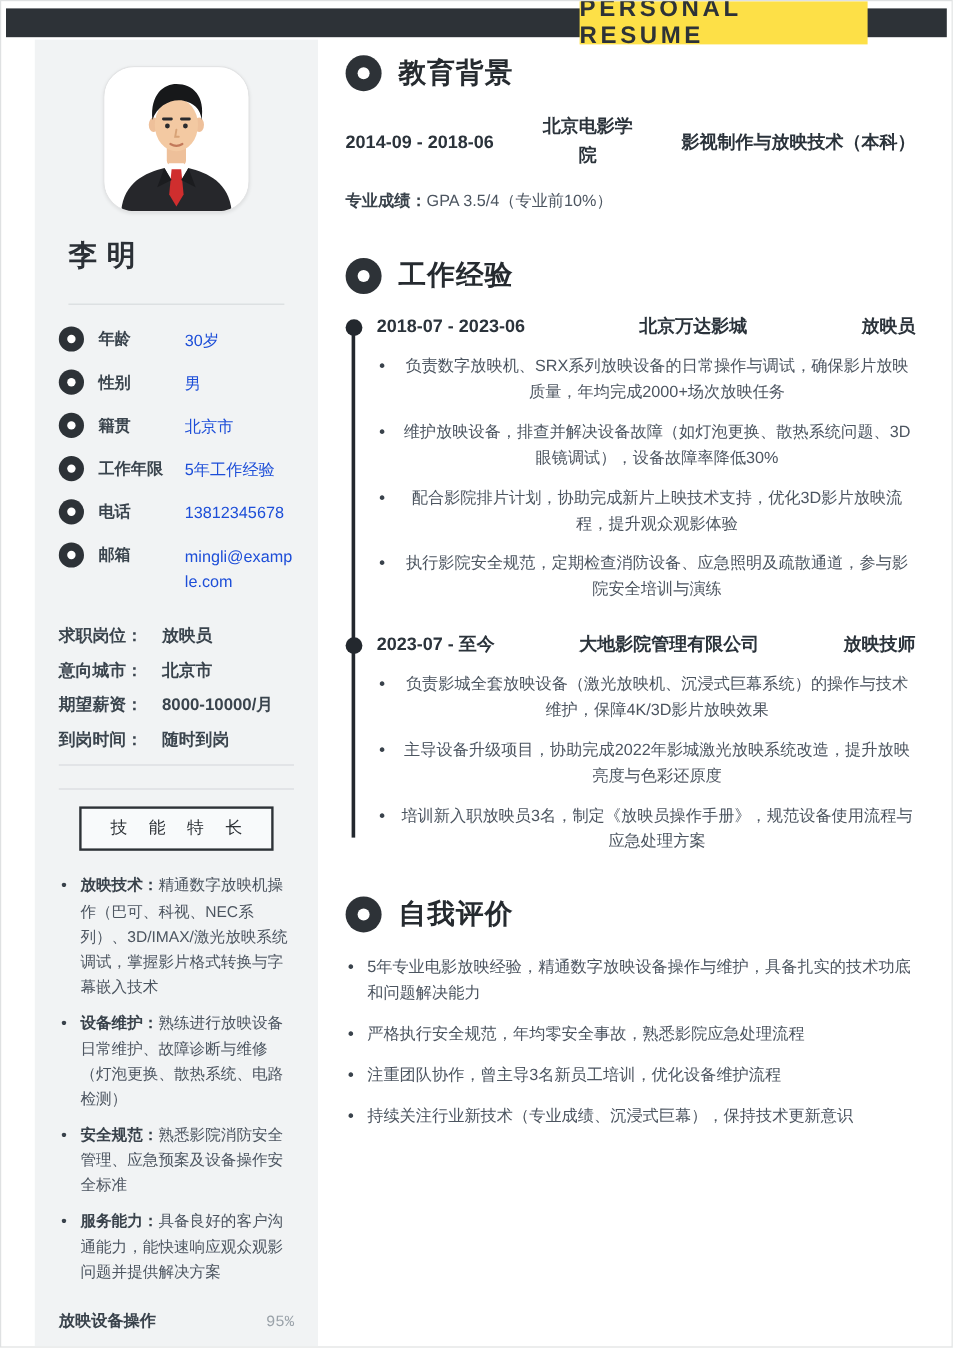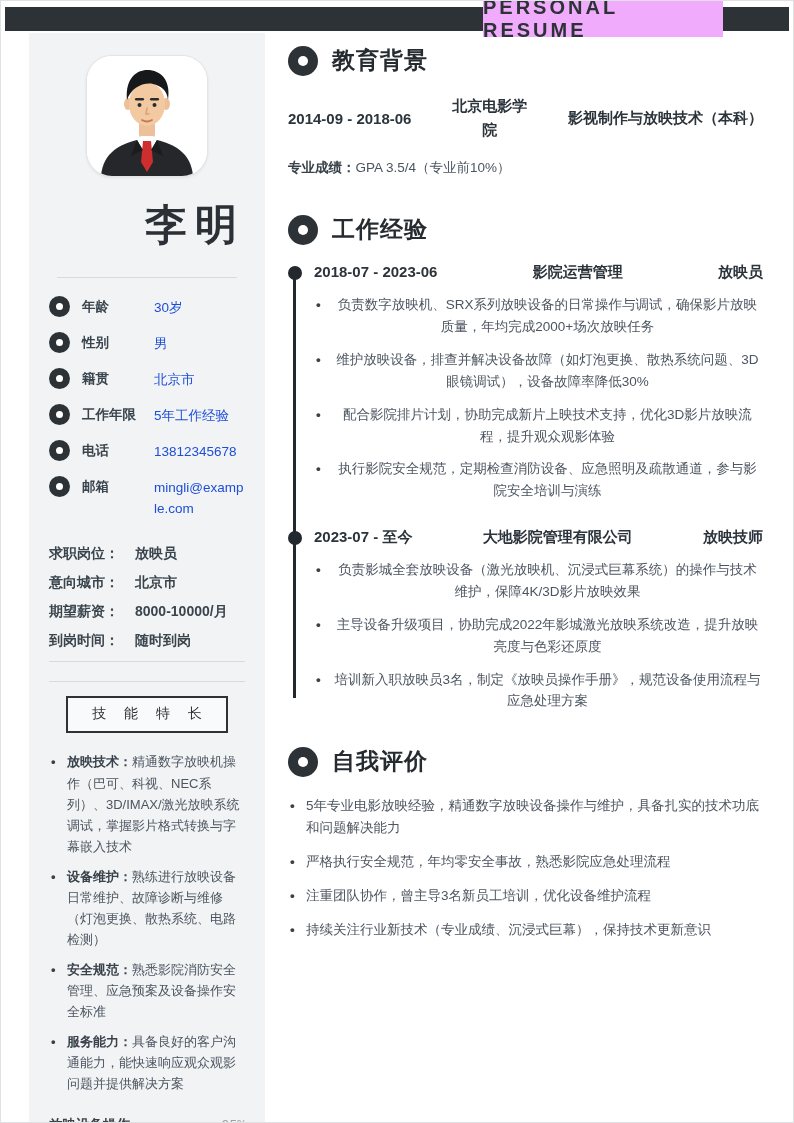--- a/index.html
+++ b/index.html
@@ -3,30 +3,30 @@
 <meta charset="utf-8">
 <style>
   html,body{margin:0;padding:0;background:#e9eaeb;}
   *{box-sizing:border-box;}
   body{font-family:"Liberation Sans","DejaVu Sans",sans-serif;}
   .page{position:relative;width:794px;height:1123px;margin:0 auto;background:#ffffff;
         border:1px solid #dfe1e2;overflow:hidden;}
 
   
   .banner-bar{position:absolute;top:6px;left:4px;right:4px;height:24px;background:#2d3237;}
-  .banner-label{position:absolute;top:0;left:482px;width:240px;height:36px;background:#f0abfc;
+  .banner-label{position:absolute;top:0;left:482px;width:240px;height:36px;background:#fde047;
         display:flex;align-items:center;justify-content:center;font-size:20px;font-weight:bold;
         letter-spacing:3px;color:#2d3237;}
 
   
   .sidebar{position:absolute;left:28px;top:32px;width:236px;bottom:0;background:#f1f3f4;
         padding:22px 20px 0 20px;overflow:hidden;}
   .avatar-wrap{width:122px;height:122px;margin:0 auto;background:#ffffff;border-radius:26px;
         border:1px solid #e3e4e5;box-shadow:0 1px 3px rgba(0,0,0,.08);overflow:hidden;}
-  .name{margin-top:20px;text-align:right;font-size:42px;font-weight:bold;letter-spacing:8px;
+  .name{margin-top:20px;text-align:left;font-size:24px;font-weight:bold;letter-spacing:8px;
         color:#2b3036;padding-left:8px;}
   .sb-divider{height:1px;background:#d8dbde;margin:24px 8px 0 8px;}
   .detail-list{margin-top:18px;}
   .detail-row{display:flex;align-items:flex-start;margin-bottom:13px;font-size:13.5px;}
   .donut-sm{flex:none;width:21px;height:21px;border-radius:50%;background:#2d3237;position:relative;margin-right:12px;}
   .donut-sm::after{content:'';position:absolute;inset:7px;border-radius:50%;background:#ffffff;}
   .detail-label{flex:none;width:72px;font-weight:bold;color:#3a444d;padding-top:2px;}
   .detail-value{flex:1;color:#1d4ed8;padding-top:2px;word-break:break-all;line-height:1.55;}
   .intent-list{margin-top:26px;}
   .intent-row{display:flex;margin-bottom:11px;font-size:14px;font-weight:bold;color:#3a444d;}
@@ -228,21 +228,21 @@
       <div class="section-header">
         <span class="donut-lg"></span>
         <span class="section-title">工作经验</span>
       </div>
       <div class="timeline">
 
         <div class="job">
           <span class="job-dot"></span>
           <div class="job-row">
             <span>2018-07 - 2023-06</span>
-            <span class="job-company">影院运营管理</span>
+            <span class="job-company">北京万达影城</span>
             <span>放映员</span>
           </div>
           <ul class="bullet-list">
             <li>负责数字放映机、SRX系列放映设备的日常操作与调试，确保影片放映质量，年均完成2000+场次放映任务</li>
             <li>维护放映设备，排查并解决设备故障（如灯泡更换、散热系统问题、3D眼镜调试），设备故障率降低30%</li>
             <li>配合影院排片计划，协助完成新片上映技术支持，优化3D影片放映流程，提升观众观影体验</li>
             <li>执行影院安全规范，定期检查消防设备、应急照明及疏散通道，参与影院安全培训与演练</li>
           </ul>
         </div>
 

